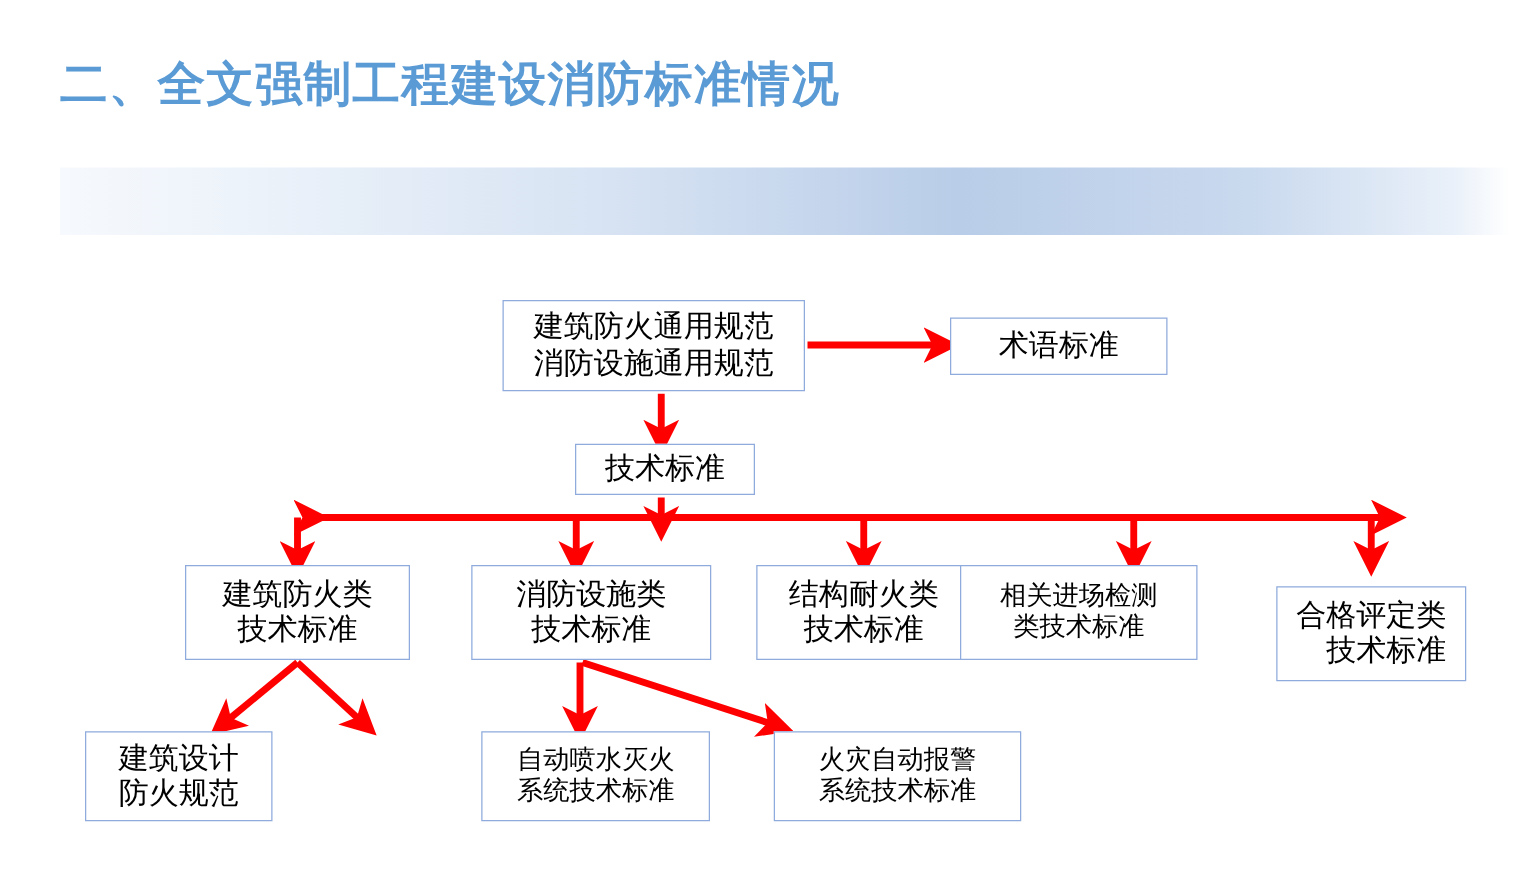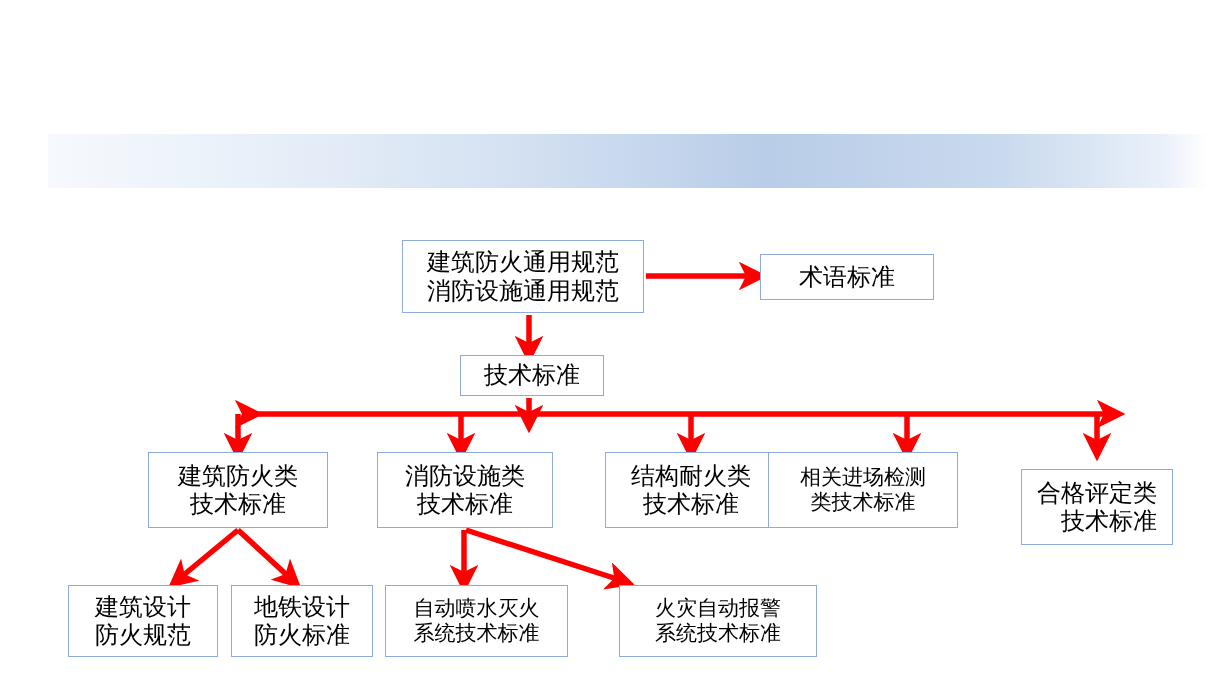--- a/index.html
+++ b/index.html
@@ -83,20 +83,21 @@
     width: 1219px;
     height: 699px;
     pointer-events: none;
   }
 </style>
 </head>
 <body>
 
 <div id="slide">
 
+  <div id="section-title">二、全文强制工程建设消防标准情况</div>
 
   <div id="subtitle-band"></div>
 
   <svg id="arrow-layer" viewBox="0 0 1219 699" xmlns="http://www.w3.org/2000/svg">
     <defs>
       <marker id="ah" markerWidth="5.2" markerHeight="5.2" refX="2.4" refY="2.6" orient="auto" markerUnits="strokeWidth">
         <path d="M 0 0 L 5.2 2.6 L 0 5.2 L 1.3 2.6 z" fill="#ff0000"></path>
       </marker>
       <marker id="ah2" markerWidth="5.2" markerHeight="5.2" refX="2.4" refY="2.6" orient="auto" markerUnits="strokeWidth">
         <path d="M 0 0 L 5.2 2.6 L 0 5.2 L 1.3 2.6 z" fill="#ff0000"></path>
@@ -135,21 +136,21 @@
 
   <div class="node" style="left:460px; top:355px; width:144px; height:41px;">
     <span>技术标准</span>
   </div>
 
   <div class="node" style="left:148px; top:452px; width:180px; height:76px;">
     <span>建筑防火类
 技术标准</span>
   </div>
 
-  <div class="node" style="left:377px; top:452px; width:176px; height:76px;">
+  <div class="node" style="left:377px; top:452px; width:192px; height:76px;">
     <span>消防设施类
 技术标准</span>
   </div>
 
   <div class="node" style="left:605px; top:452px; width:172px; height:76px;">
     <span>结构耐火类
 技术标准</span>
   </div>
 
   <div class="node small" style="left:768px; top:452px; width:190px; height:76px;justify-content:center;">
@@ -160,24 +161,20 @@
   <div class="node" style="left:1021px; top:469px; width:152px; height:76px;text-align:right;">
     <span>合格评定类
 技术标准</span>
   </div>
 
   <div class="node" style="left:68px; top:585px; width:150px; height:72px;text-align:right;">
     <span>建筑设计
 防火规范</span>
   </div>
 
-  <div class="node" style="left:231px; top:585px; width:142px; height:72px;">
-    <span>地铁设计
-防火标准</span>
-  </div>
 
   <div class="node small" style="left:385px; top:585px; width:183px; height:72px;">
     <span>自动喷水灭火
 系统技术标准</span>
   </div>
 
   <div class="node small" style="left:619px; top:585px; width:198px; height:72px;">
     <span>火灾自动报警
 系统技术标准</span>
   </div>

